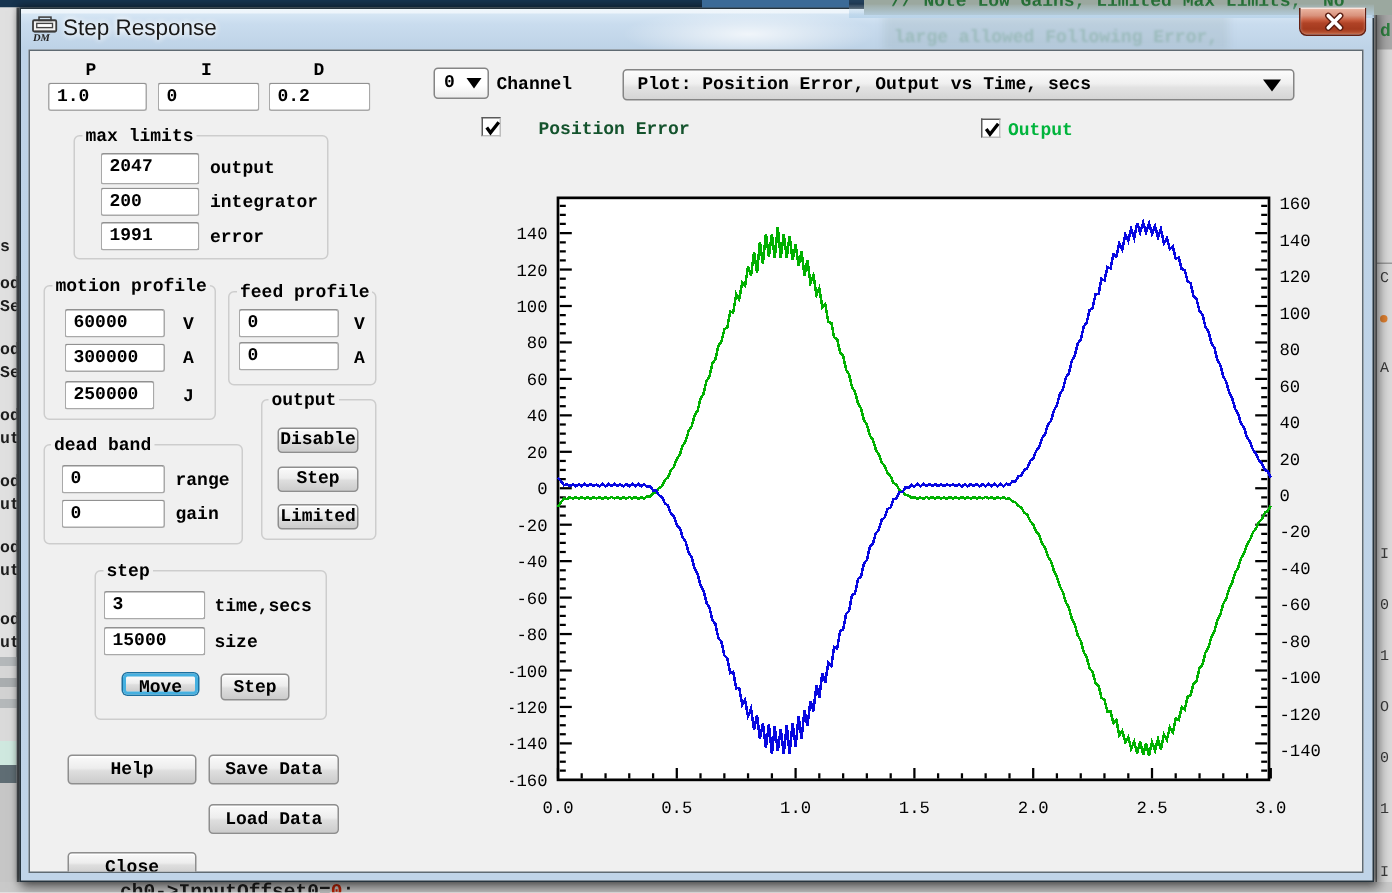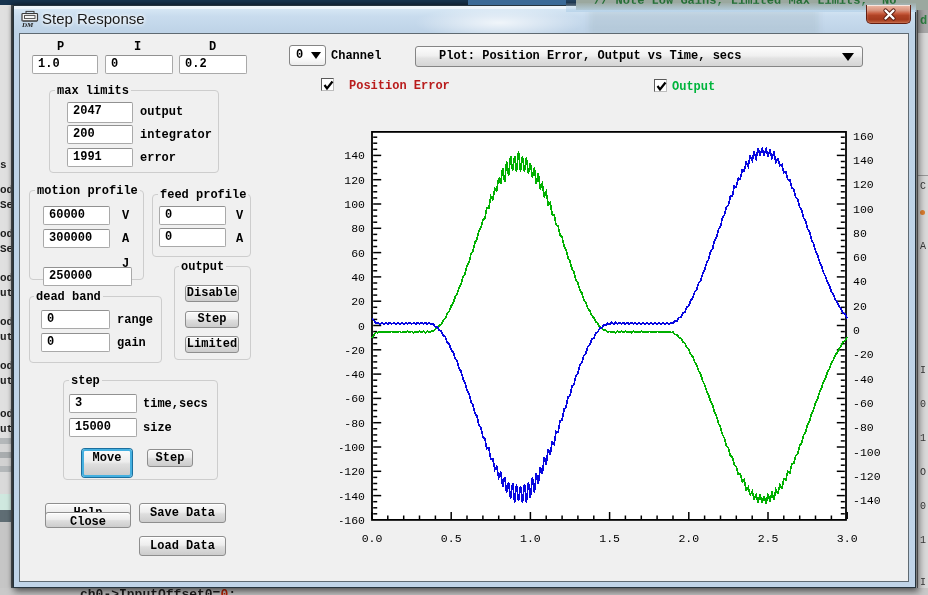--- a/index.html
+++ b/index.html
@@ -102,20 +102,21 @@
     <span id="bottomtext">ch0-&gt;InputOffset0=<i style="font-style:normal;color:#c22000">0</i>;</span>
   </div>
 
 <div class="abs" id="win"></div>
 <div class="abs" id="glasscover"></div>
 <div class="abs" id="topblue"></div>
 <div class="abs" id="titlebar">
   <div class="abs" id="sheen"></div>
   <div class="abs" id="blob1"></div>
   <div class="abs" id="blob2"></div>
+  <span class="abs" id="ghostline">large allowed Following Error,</span>
 </div>
 <div class="abs" id="dicon">
 <svg width="20" height="18" viewBox="0 0 20 18">
  <rect x="2" y="3.5" width="15.5" height="7.5" rx="0.8" fill="#f2f2f2" stroke="#3a3a3a" stroke-width="1.2"></rect>
  <rect x="6" y="1.4" width="8" height="2.2" fill="none" stroke="#3a3a3a" stroke-width="1"></rect>
  <rect x="4.5" y="5.6" width="10.5" height="2.8" fill="#fff" stroke="#444" stroke-width="0.9"></rect>
  <line x1="3" y1="11" x2="17" y2="11" stroke="#3a3a3a" stroke-width="1"></line>
  <text x="2" y="17.2" font-family="Liberation Serif,serif" font-style="italic" font-weight="bold" font-size="7" fill="#222">DM</text>
 </svg>
 </div>
@@ -138,29 +139,29 @@
 <div class="lbl" style="left:134px;top:40px">I</div>
 <div class="lbl" style="left:209px;top:40px">D</div>
 <div class="fld" style="left:32px;top:55px;width:66px;height:19px;line-height:17px">1.0</div>
 <div class="fld" style="left:105px;top:55px;width:68px;height:19px;line-height:17px">0</div>
 <div class="fld" style="left:179px;top:55px;width:68px;height:19px;line-height:17px">0.2</div>
 
 <div class="combo" style="left:289px;top:45px;width:37px;height:21px;line-height:19px;padding-left:6px;background:linear-gradient(to bottom,#fff 0,#fff 55%,#ececec 100%)">0</div>
 <div class="arr" style="left:311px;top:52px;border-left-width:5px;border-right-width:5px;border-top-width:7px"></div>
 <div class="lbl" style="left:331px;top:49px">Channel</div>
 
-<div class="combo" style="left:415px;top:46px;width:448px;height:21px;line-height:19px;padding-left:23px">Plot: Position Error, Output vs Time, secs</div>
+<div class="combo" style="left:415px;top:46px;width:448px;height:21px;line-height:19px;padding-left:9px">Plot: Position Error, Output vs Time, secs</div>
 <div class="arr" style="left:842px;top:53px;border-left-width:6px;border-right-width:6px;border-top-width:8px"></div>
 
 <div class="cb" style="left:321px;top:78px">
         <svg width="13" height="13" viewBox="0 0 13 13">
           <path d="M2.5 6 L5 9.5 L10.5 2.5" stroke="#000" stroke-width="2.2" fill="none"></path>
         </svg>
       </div>
-<div class="lbl" style="left:349px;top:79px;color:#b91c1c">Position Error</div>
+<div class="lbl" style="left:359px;top:79px;color:#14532d">Position Error</div>
 <div class="cb" style="left:654px;top:79px">
         <svg width="13" height="13" viewBox="0 0 13 13">
           <path d="M2.5 6 L5 9.5 L10.5 2.5" stroke="#000" stroke-width="2.2" fill="none"></path>
         </svg>
       </div>
 <div class="lbl" style="left:672px;top:80px;color:#00b43c">Output</div>
 
 <div class="grp" style="left:49px;top:90px;width:170px;height:83px"></div>
 <div class="gt" style="left:55px;top:84px">max limits</div>
 <div class="fld" style="left:67px;top:102px;width:66px;height:21px;line-height:17px">2047</div>
@@ -169,21 +170,21 @@
 <div class="lbl" style="left:140px;top:128px">integrator</div>
 <div class="fld" style="left:67px;top:148px;width:66px;height:19px;line-height:17px">1991</div>
 <div class="lbl" style="left:140px;top:151px">error</div>
 
 <div class="grp" style="left:29px;top:190px;width:115px;height:90px"></div>
 <div class="gt" style="left:35px;top:184px">motion profile</div>
 <div class="fld" style="left:43px;top:206px;width:67px;height:19px;line-height:17px">60000</div>
 <div class="lbl" style="left:122px;top:209px">V</div>
 <div class="fld" style="left:43px;top:229px;width:67px;height:19px;line-height:17px">300000</div>
 <div class="lbl" style="left:122px;top:232px">A</div>
-<div class="fld" style="left:43px;top:267px;width:89px;height:19px;line-height:17px">250000</div>
+<div class="fld" style="left:43px;top:254px;width:60px;height:19px;line-height:17px">250000</div>
 <div class="lbl" style="left:122px;top:257px">J</div>
 
 <div class="grp" style="left:152px;top:194px;width:99px;height:63px"></div>
 <div class="gt" style="left:158px;top:188px">feed profile</div>
 <div class="fld" style="left:159px;top:206px;width:67px;height:19px;line-height:17px">0</div>
 <div class="lbl" style="left:236px;top:209px">V</div>
 <div class="fld" style="left:159px;top:228px;width:67px;height:19px;line-height:17px">0</div>
 <div class="lbl" style="left:236px;top:232px">A</div>
 
 <div class="grp" style="left:174px;top:266px;width:77px;height:94px"></div>
@@ -198,26 +199,26 @@
 <div class="lbl" style="left:117px;top:313px">range</div>
 <div class="fld" style="left:41px;top:333px;width:69px;height:19px;line-height:17px">0</div>
 <div class="lbl" style="left:117px;top:336px">gain</div>
 
 <div class="grp" style="left:63px;top:380px;width:155px;height:100px"></div>
 <div class="gt" style="left:69px;top:374px">step</div>
 <div class="fld" style="left:69px;top:394px;width:68px;height:19px;line-height:17px">3</div>
 <div class="lbl" style="left:143px;top:397px">time,secs</div>
 <div class="fld" style="left:69px;top:418px;width:68px;height:19px;line-height:17px">15000</div>
 <div class="lbl" style="left:143px;top:421px">size</div>
-<div class="btn" style="left:82px;top:449px;width:50px;height:28px;line-height:16px;border:2px solid #45b0e0;box-shadow:0 0 0 1px #1b6f9e;line-height:14px">Move</div>
+<div class="btn" style="left:82px;top:449px;width:50px;height:14px;line-height:16px;border:2px solid #45b0e0;box-shadow:0 0 0 1px #1b6f9e;line-height:14px">Move</div>
 <div class="btn" style="left:147px;top:449px;width:46px;height:18px;line-height:16px">Step</div>
 
 <div class="btn" style="left:45px;top:503px;width:86px;height:20px;line-height:18px">Help</div>
 <div class="btn" style="left:139px;top:503px;width:87px;height:20px;line-height:18px">Save Data</div>
-<div class="btn" style="left:45px;top:512px;width:86px;height:16px;line-height:18px">Close</div>
+<div class="btn" style="left:45px;top:568px;width:86px;height:16px;line-height:18px">Close</div>
 <div class="btn" style="left:139px;top:536px;width:87px;height:20px;line-height:18px">Load Data</div>
 
 <svg class="abs" style="left:340px;top:115px" width="560" height="450" viewBox="0 0 560 450">
 <rect x="32" y="16.9" width="474" height="388" fill="#ffffff" stroke="#000" stroke-width="1.8"></rect>
 <g stroke="#000" stroke-width="1.5">
 <line x1="33.2" y1="398.8" x2="37.2" y2="398.8"></line>
 <line x1="504.8" y1="398.8" x2="500.8" y2="398.8"></line>
 <line x1="33.2" y1="392.8" x2="37.2" y2="392.8"></line>
 <line x1="504.8" y1="392.8" x2="500.8" y2="392.8"></line>
 <line x1="33.2" y1="386.7" x2="37.2" y2="386.7"></line>

